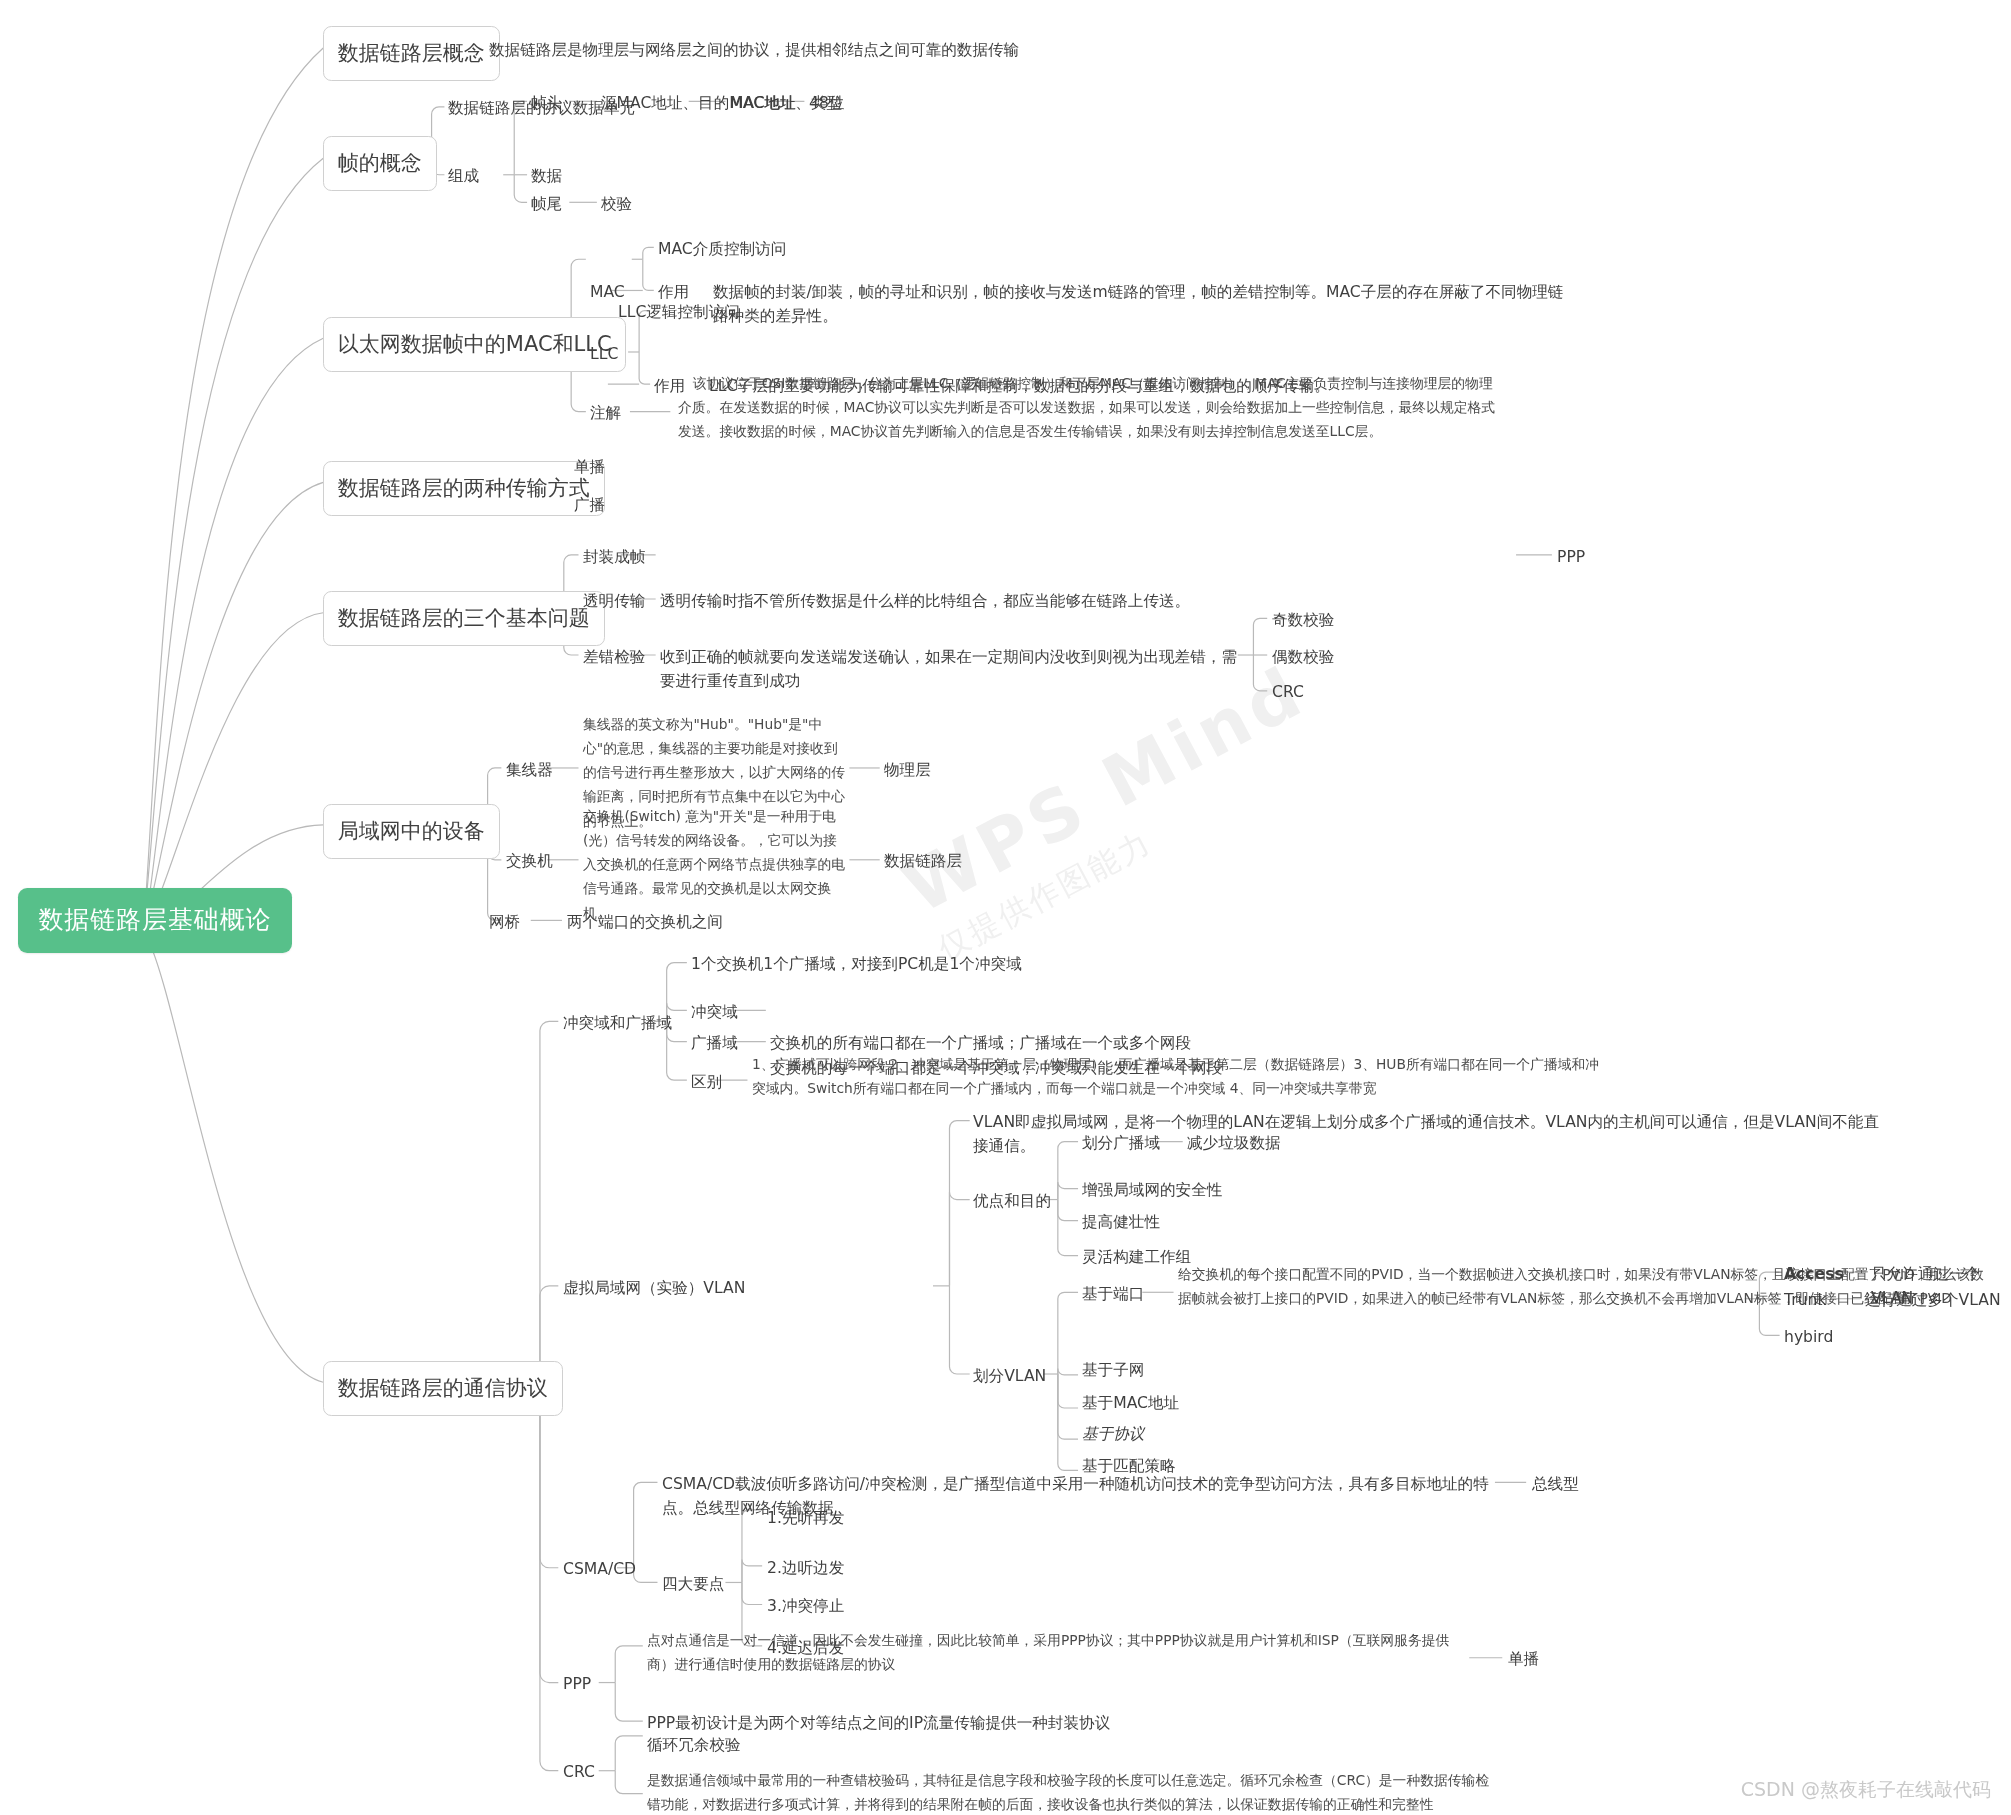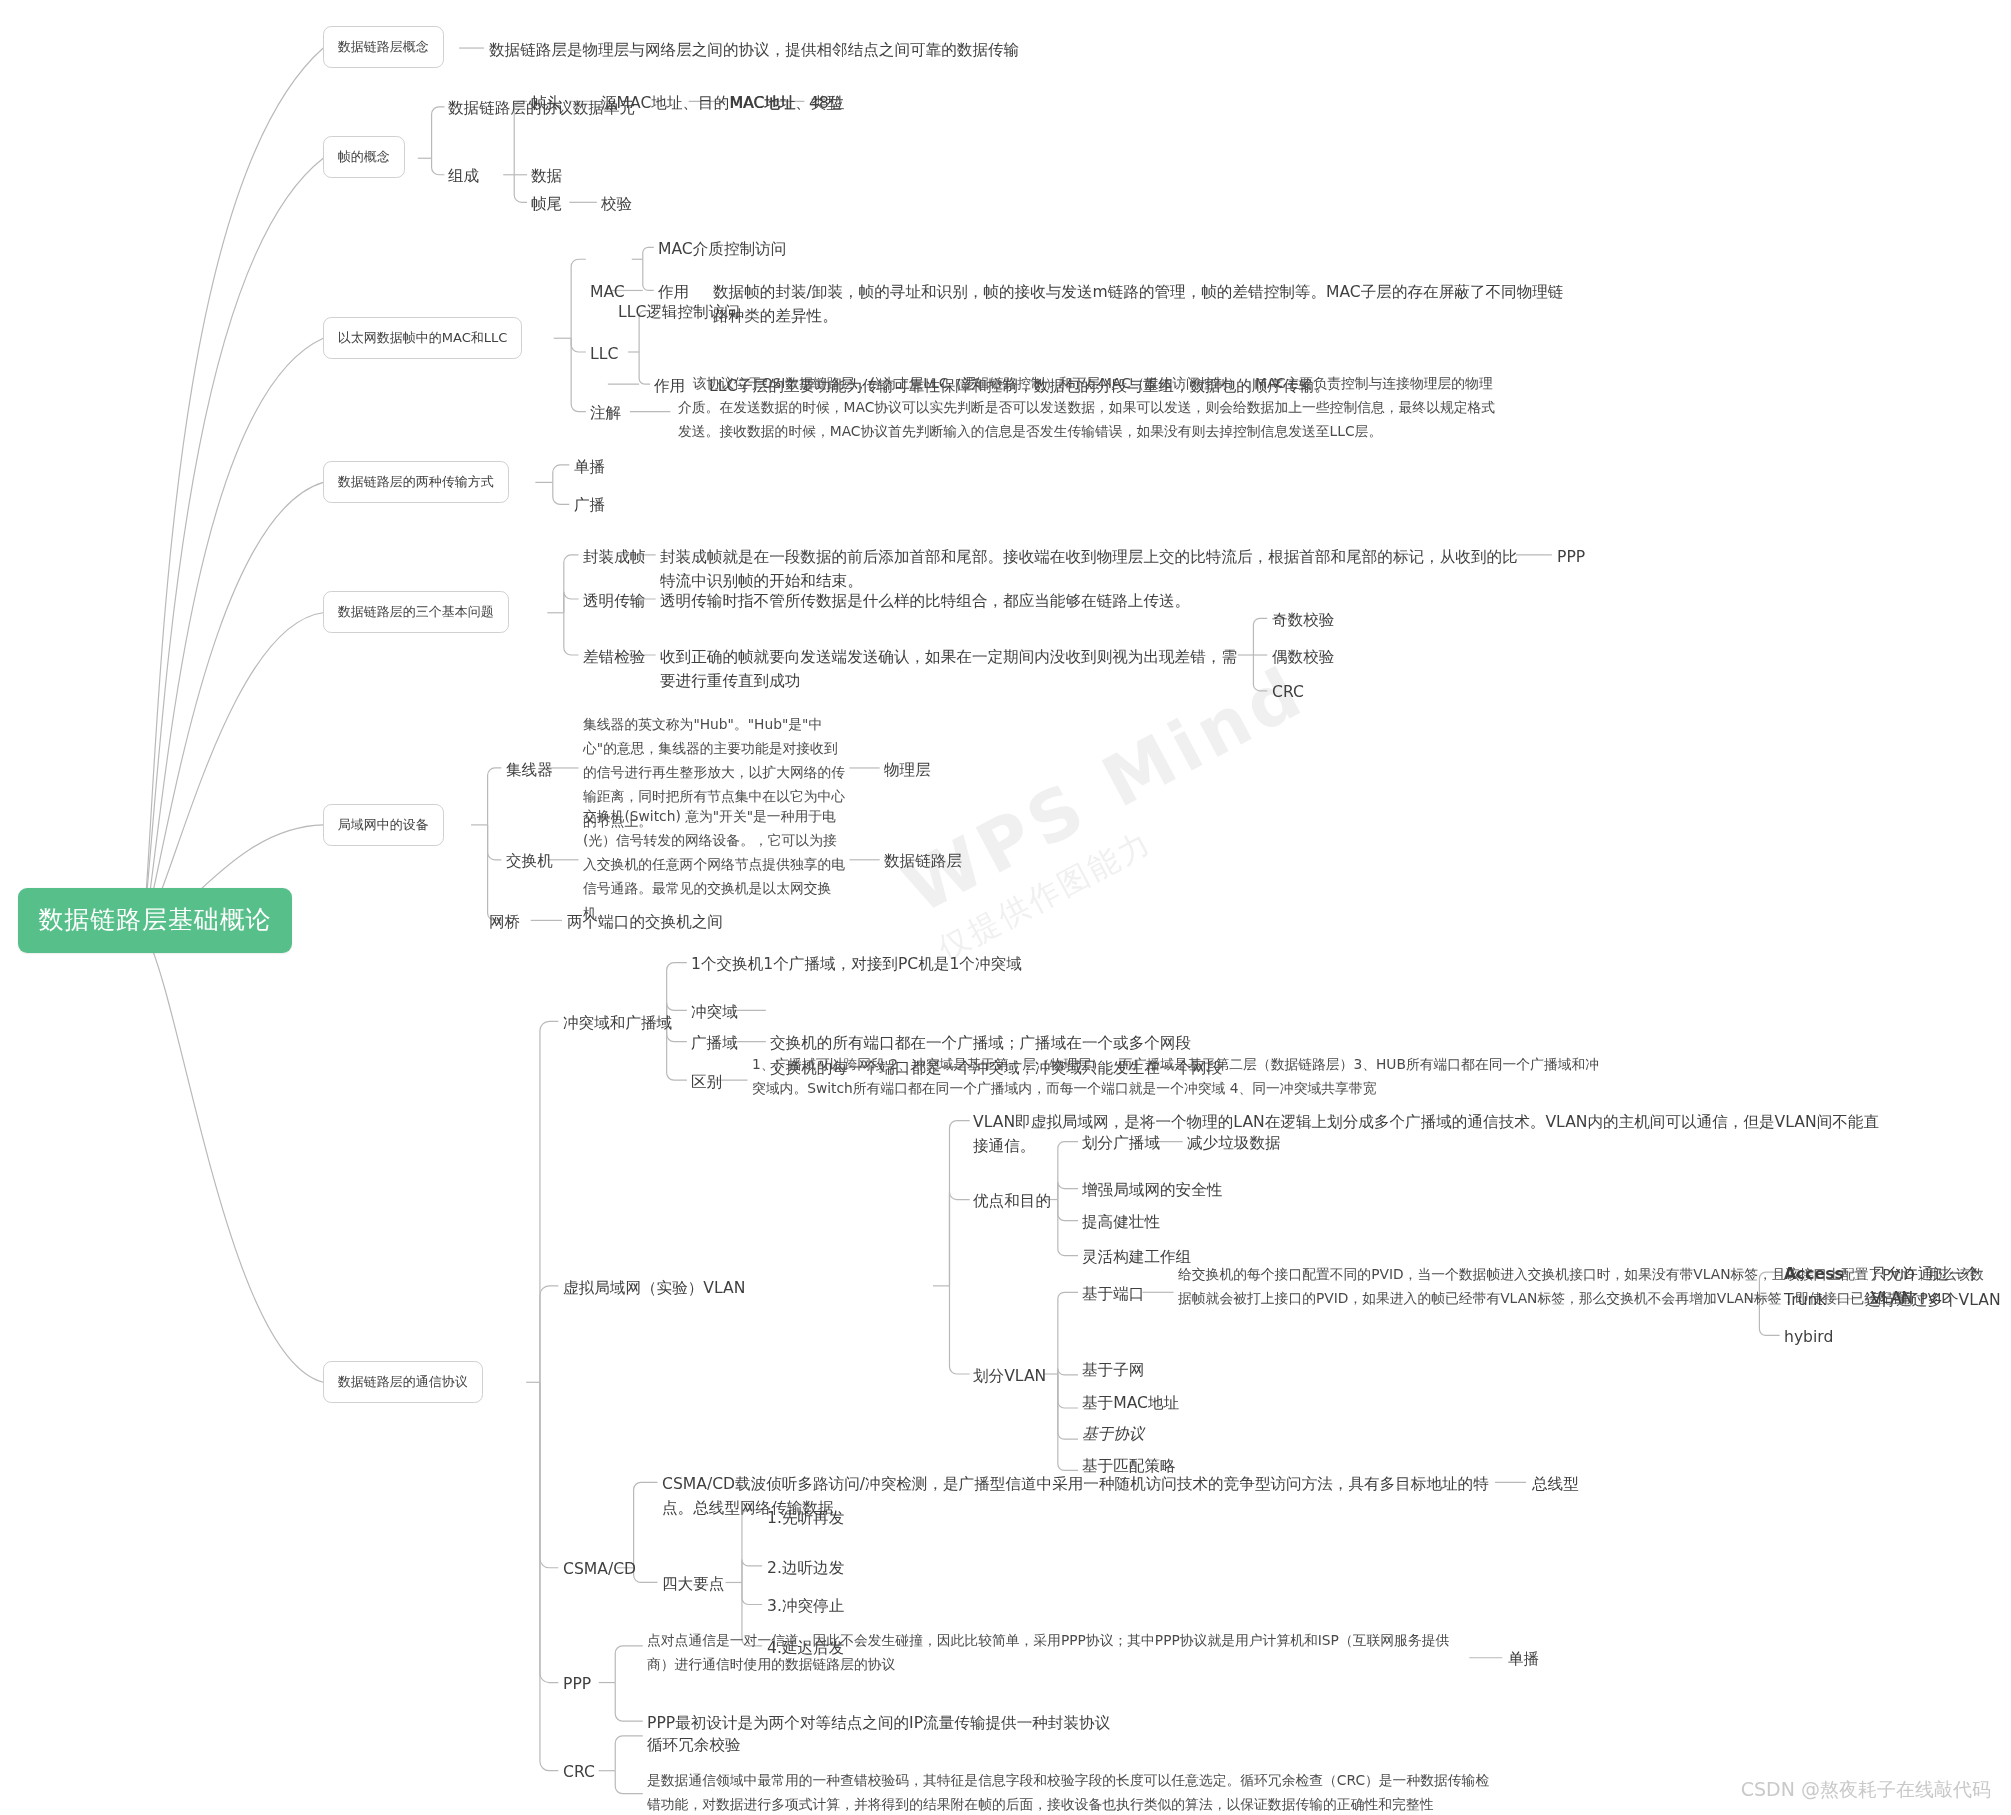--- a/index.html
+++ b/index.html
@@ -62,21 +62,21 @@
     font-size:25px;
     letter-spacing:0.9px;
     box-shadow:0 0.9px 1.8px rgba(0,0,0,.08);
     white-space:nowrap;
   }
   .box-node{
     border:1.1px solid #d0d0d0;
     border-radius:8.3px;
     background:#fff;
     padding:10px 13.8px;
-    font-size:13px;
+    font-size:21px;
     color:#404040;
     white-space:nowrap;
   }
   .t1{ font-size:15.6px; color:#3f3f3f; }
   .wrap-sm{ font-size:13.8px; color:#4a4a4a; line-height:1.75; }
   .credit{
     position:absolute;
     right:20px;
     bottom:13px;
     font-size:19px;
@@ -257,21 +257,20 @@
   <div class="node t1" style="left:709px; top:374px; width:698px;">LLC子层的主要功能为传输可靠性保障和控制，数据包的分段与重组，数据包的顺序传输。</div>
   <div class="node t1" style="left:590px; top:401px;">注解</div>
   <div class="node wrap-sm" style="left:678px; top:371px; width:826px; text-indent:14.7px;">该协议位于OSI数据链路层，分为上层LLC（逻辑链路控制）和下层MAC（媒体访问控制），MAC主要负责控制与连接物理层的物理介质。在发送数据的时候，MAC协议可以实先判断是否可以发送数据，如果可以发送，则会给数据加上一些控制信息，最终以规定格式发送。接收数据的时候，MAC协议首先判断输入的信息是否发生传输错误，如果没有则去掉控制信息发送至LLC层。</div>
 
   <div class="node box-node" style="left:323px; top:461px;">数据链路层的两种传输方式</div>
   <div class="node t1" style="left:574px; top:455px;">单播</div>
   <div class="node t1" style="left:574px; top:493px;">广播</div>
 
   <div class="node box-node" style="left:323px; top:591px;">数据链路层的三个基本问题</div>
   <div class="node t1" style="left:583px; top:545px;">封装成帧</div>
-  <div class="node t1" style="left:660px; top:545px; width:863px;">封装成帧就是在一段数据的前后添加首部和尾部。接收端在收到物理层上交的比特流后，根据首部和尾部的标记，从收到的比特流中识别帧的开始和结束。</div>
   <div class="node t1" style="left:1557px; top:545px;">PPP</div>
   <div class="node t1" style="left:583px; top:589px;">透明传输</div>
   <div class="node t1" style="left:660px; top:589px; width:735px;">透明传输时指不管所传数据是什么样的比特组合，都应当能够在链路上传送。</div>
   <div class="node t1" style="left:583px; top:645px;">差错检验</div>
   <div class="node t1" style="left:660px; top:645px; width:588px;">收到正确的帧就要向发送端发送确认，如果在一定期间内没收到则视为出现差错，需要进行重传直到成功</div>
   <div class="node t1" style="left:1272px; top:608px;">奇数校验</div>
   <div class="node t1" style="left:1272px; top:645px;">偶数校验</div>
   <div class="node t1" style="left:1272px; top:680px;">CRC</div>
 
   <div class="node box-node" style="left:323px; top:804px;">局域网中的设备</div>

